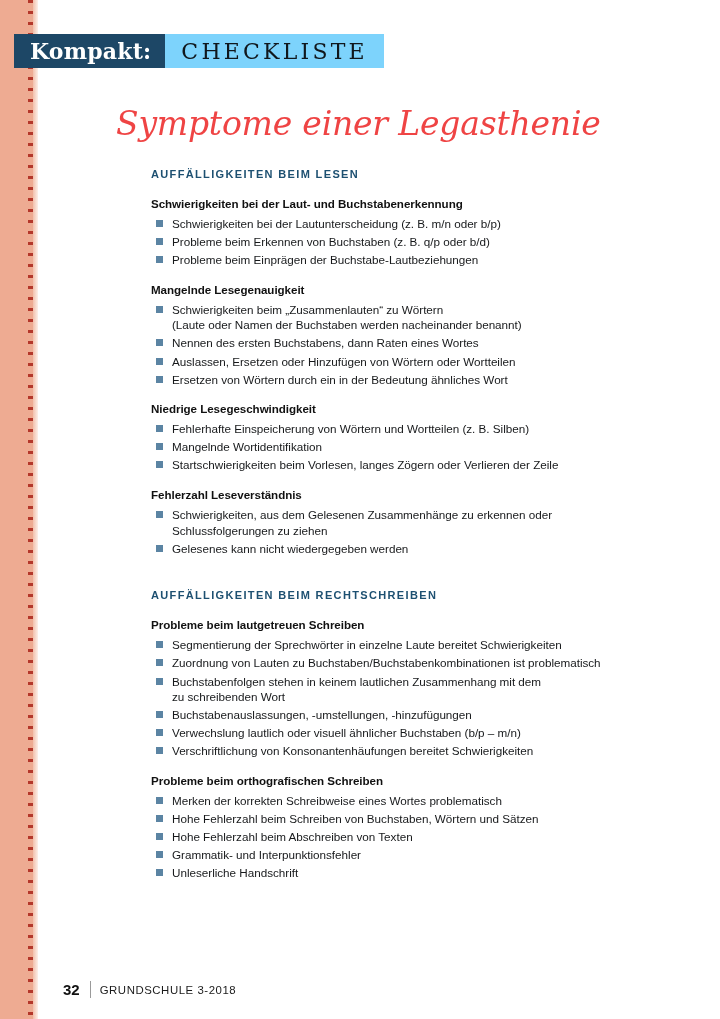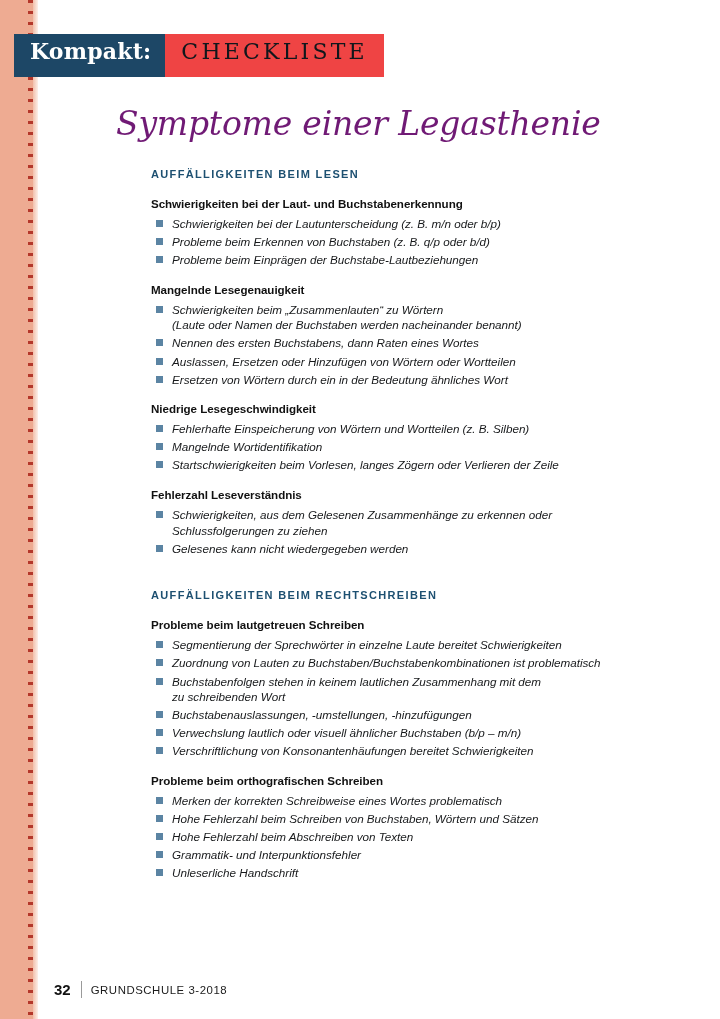--- a/index.html
+++ b/index.html
@@ -54,53 +54,53 @@
     background: #ffffff;
   }
 
   
   .banner {
     position: absolute;
     left: -24px;
     top: 34px;
     display: flex;
     align-items: stretch;
-    height: 43px;
+    height: 34px;
   }
   .banner-kompakt {
     background: #1d4766;
     color: #ffffff;
     font-family: "DejaVu Serif", serif;
     font-weight: bold;
     font-size: 22px;
     line-height: 35px;
     padding: 0 14px 0 16px;
     letter-spacing: 0.2px;
     white-space: nowrap;
   }
   .banner-checkliste {
-    background: #ef4444;
+    background: #7dd3fc;
     color: #10171c;
     font-family: "DejaVu Serif", serif;
     font-size: 22px;
     line-height: 35px;
     padding: 0 16px 0 16px;
     letter-spacing: 3.2px;
     white-space: nowrap;
   }
 
   
   .doc-title {
     position: absolute;
     left: 78px;
     top: 104px;
     font-family: "DejaVu Serif", serif;
     font-style: italic;
     font-size: 33px;
-    color: #701a75;
+    color: #ef4444;
     letter-spacing: -0.2px;
     white-space: nowrap;
   }
 
   
   .content {
     position: absolute;
     left: 113px;
     top: 168px;
     width: 500px;
@@ -125,21 +125,20 @@
     font-weight: bold;
     color: #111111;
     margin: 0 0 6px 0;
     letter-spacing: -0.05px;
   }
 
   ul.bullets {
     list-style: none;
     margin: 0;
     padding: 0;
-    font-style: italic;
   }
   ul.bullets li {
     position: relative;
     padding-left: 21px;
     font-size: 11.7px;
     line-height: 15.6px;
     color: #17191b;
     margin-bottom: 2.5px;
     letter-spacing: -0.02px;
   }
@@ -152,21 +151,21 @@
     height: 7px;
     background: #5b84a3;
   }
   .cont-line {
     display: block;
   }
 
   
   .footer {
     position: absolute;
-    left: 16px;
+    left: 25px;
     top: 981px;
     display: flex;
     align-items: center;
   }
   .footer-page {
     font-size: 15px;
     font-weight: bold;
     color: #111111;
     letter-spacing: 0;
   }

